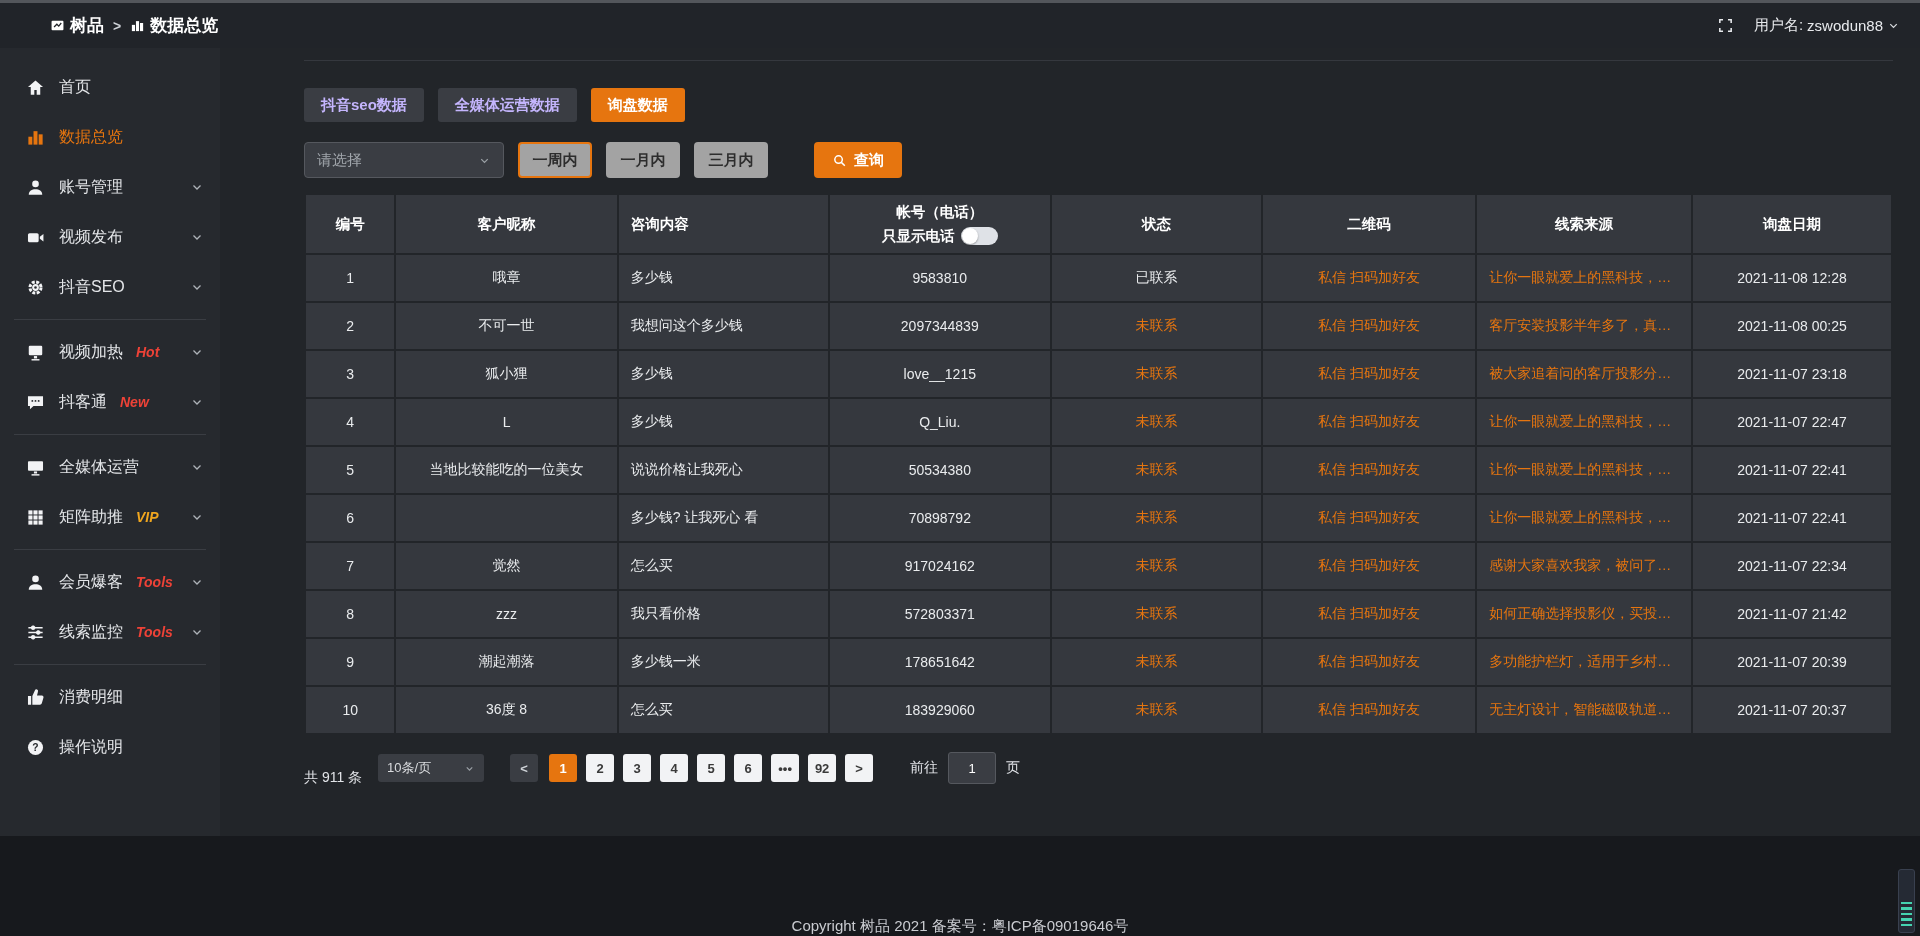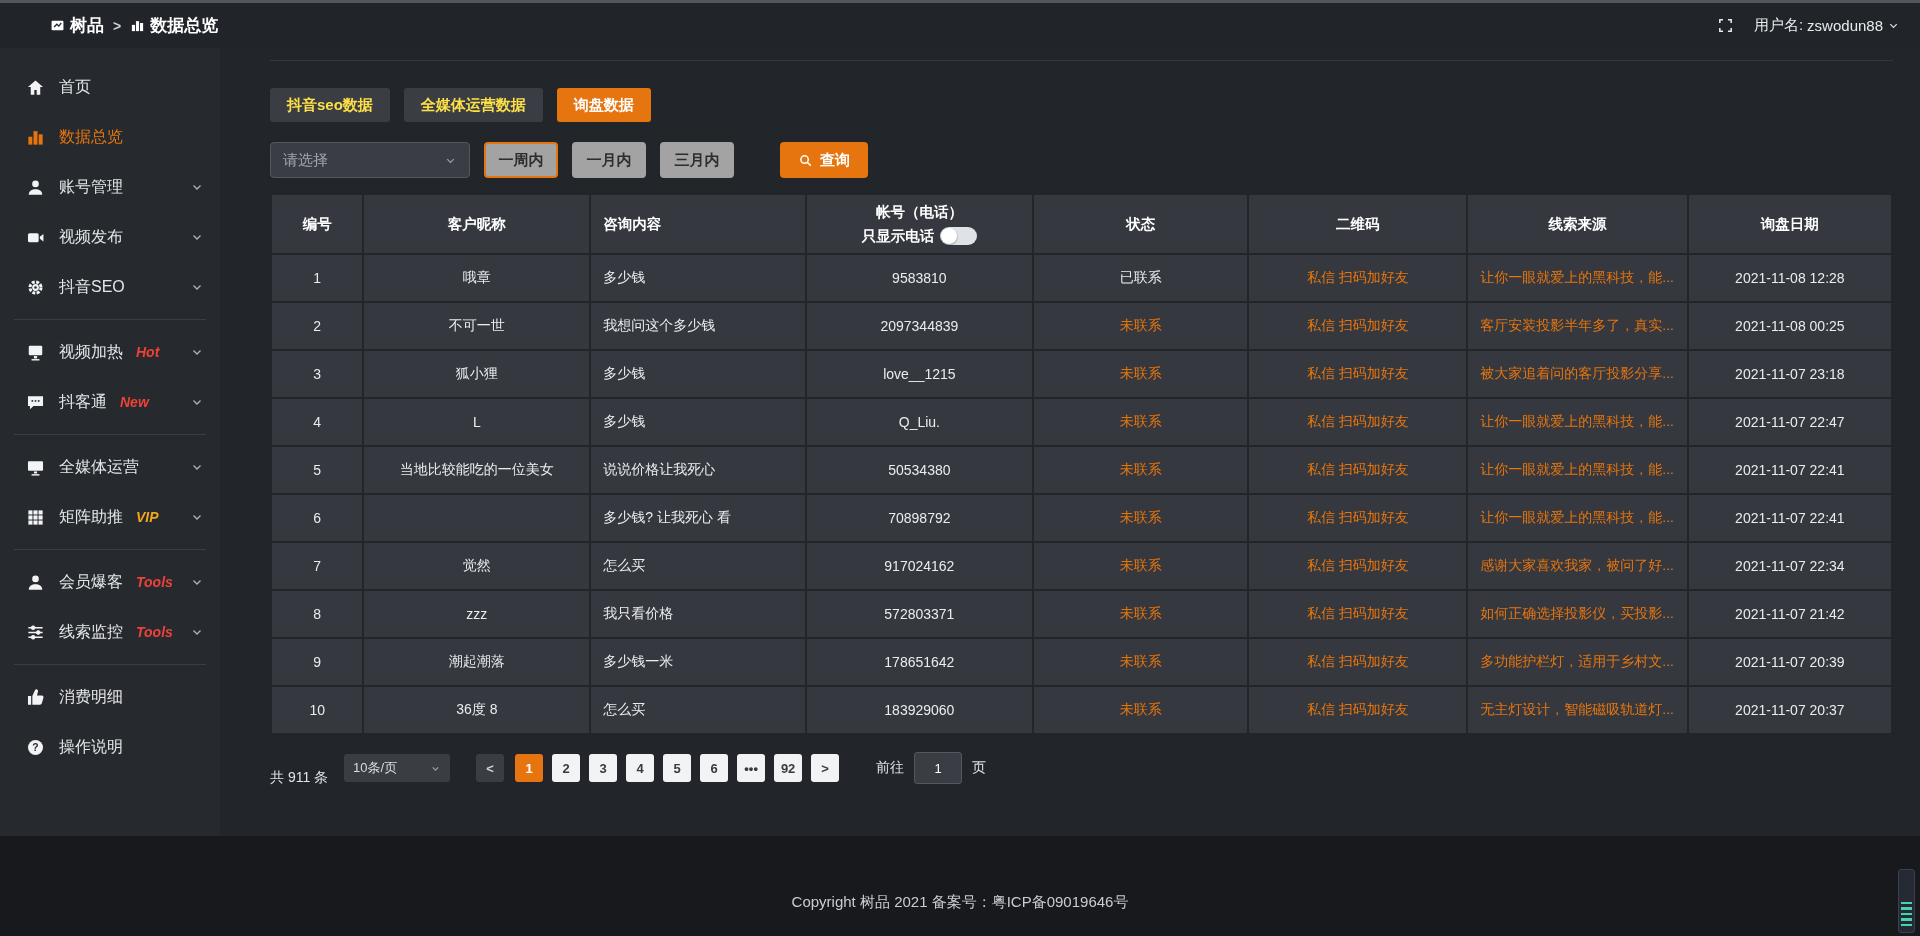--- a/index.html
+++ b/index.html
@@ -19,37 +19,37 @@
   .breadcrumb{margin-left:50px;display:flex;align-items:center;gap:9px;color:#fff;
     font-size:17px;font-weight:700;}
   .bc-item{display:flex;align-items:center;gap:5px;cursor:pointer;}
   .bc-sep{color:#cfd3d8;font-size:14px;font-weight:700;}
   .icon{display:inline-flex;align-items:center;justify-content:center;}
   .icon svg{display:block;}
   .topbar-right{margin-left:auto;display:flex;align-items:center;gap:20px;
     padding-right:20px;color:#e8eaed;font-size:15px;}
   .user-chip{display:flex;align-items:center;gap:4px;cursor:pointer;}
   
-  .app{display:flex;height:788px;}
+  .app{display:flex;height:788px;gap:34px;}
   .sidebar{width:220px;flex:0 0 auto;background:#26292e;padding-top:14px;}
   .menu-item{height:50px;display:flex;align-items:center;padding:0 16px 0 26px;
     color:#e4e6e9;font-size:16px;cursor:pointer;}
   .menu-item .mi-icon{width:19px;height:19px;margin-right:14px;color:#f2f3f5;}
   .menu-item.active{color:#e6750f;}
   .menu-item.active .mi-icon{color:#e6750f;}
   .mi-badge{font-style:italic;font-weight:800;font-size:14px;margin-left:13px;}
   .mi-badge.red{color:#ee4237;}
   .mi-badge.gold{color:#f0a61f;}
   .mi-chevron{margin-left:auto;color:#aeb3b9;}
   .menu-divider{height:1px;background:#3a3d43;margin:7px 14px;}
   .main{flex:1;padding:0 27px 0 50px;background:#222529;position:relative;}
   .main-divider{border-bottom:1px solid #35383e;margin-top:12px;}
   
   .tabs{margin-top:27px;display:flex;gap:14px;}
-  .tab{height:34px;padding:0 17px;background:#3a3d43;color:#fde047;font-size:15px;
+  .tab{height:34px;padding:0 17px;background:#3a3d43;color:#c4b5fd;font-size:15px;
     font-weight:700;border-radius:3px;display:flex;align-items:center;cursor:pointer;}
   .tab.active{background:#e6750f;color:#fff;}
   
   .filterbar{margin-top:20px;display:flex;align-items:center;}
   .select{width:200px;height:36px;background:#3a3d43;border:1px solid #55585e;
     border-radius:4px;color:#a0a5ab;font-size:15px;display:flex;align-items:center;
     justify-content:space-between;padding:0 12px;box-sizing:border-box;cursor:pointer;}
   .range-btn{min-width:74px;height:36px;background:#a3a3a3;border-radius:4px;color:#2d2d2d;
     font-size:15px;font-weight:700;display:flex;align-items:center;justify-content:center;
     margin-left:14px;box-sizing:border-box;cursor:pointer;}
@@ -79,21 +79,21 @@
   .pag-btn{min-width:28px;height:28px;border-radius:3px;background:#f2f3f5;color:#3a3a3a;
     font-weight:700;font-size:13px;display:flex;align-items:center;justify-content:center;
     margin-right:9px;cursor:pointer;padding:0 4px;box-sizing:border-box;}
   .pag-btn.prev{background:#3a3d43;color:#cfd3d8;margin-right:11px;}
   .pag-btn.active{background:#e6750f;color:#fff;}
   .goto{margin-left:28px;display:flex;align-items:center;gap:10px;}
   .goto-input{width:42px;height:28px;background:#3a3d43;border:1px solid #55585e;
     border-radius:3px;color:#fff;text-align:center;font-size:13px;font-family:inherit;}
   
   .footer{height:100px;background:#17191d;display:flex;justify-content:center;
-    align-items:center;padding-top:33px;box-sizing:border-box;color:#caccd1;font-size:15px;}
+    align-items:flex-end;padding-top:33px;box-sizing:border-box;color:#caccd1;font-size:15px;}
   
   .widget{position:absolute;right:5px;bottom:3px;width:15px;height:62px;background:#252a34;
     border:1px solid #39404f;border-radius:3px;cursor:pointer;}
   .widget .stripes{position:absolute;left:2px;right:2px;bottom:3px;height:27px;
     background:repeating-linear-gradient(to bottom,#45d4b0 0 2.5px,transparent 2.5px 5.5px);}
 </style>
 </head>
 <body>
 
 <div class="top-strip"></div>

